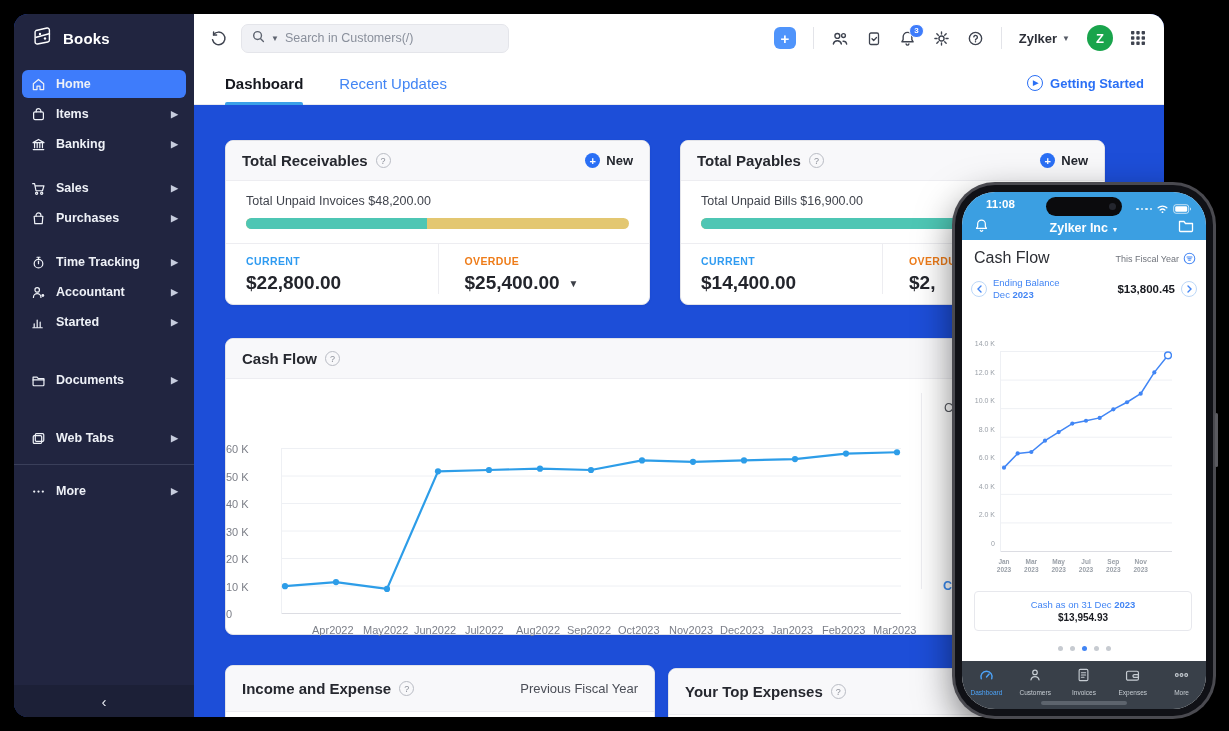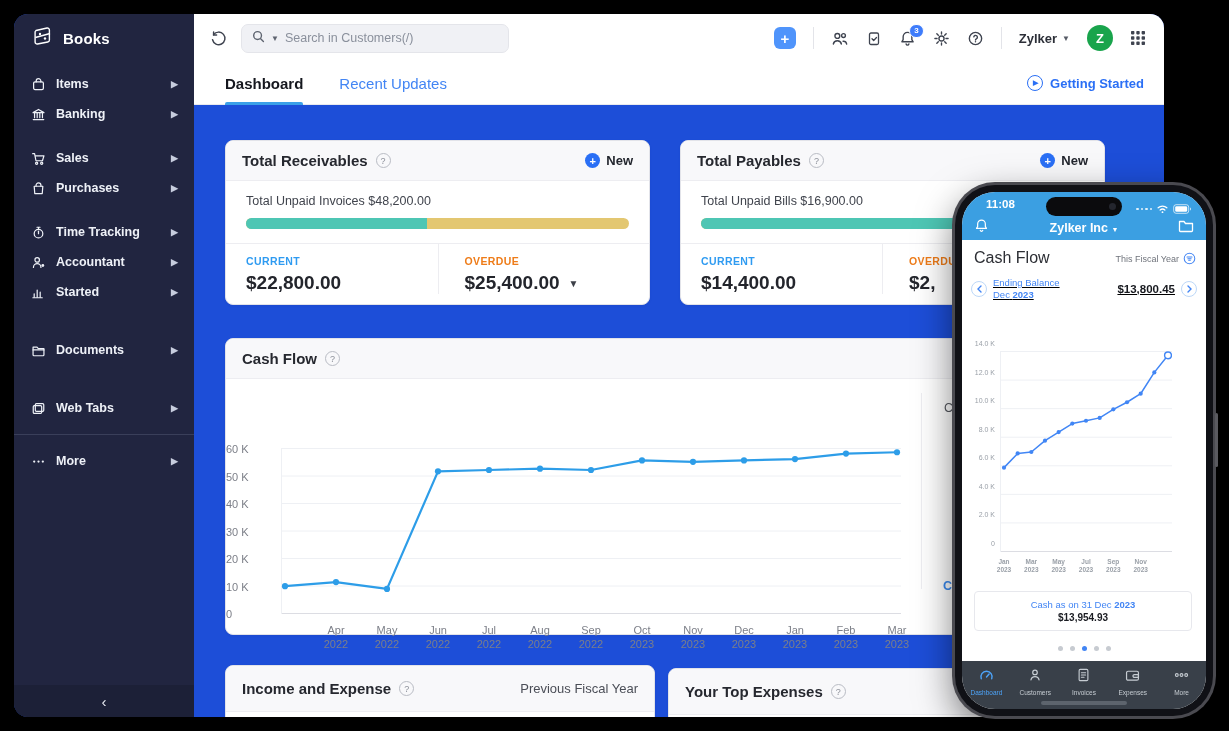--- a/index.html
+++ b/index.html
@@ -76,21 +76,21 @@
   #card-expenses   { left:654px; top:654px; width:437px; height:80px; }
   #card-income .card-head, #card-expenses .card-head { height:46px; }
   .head-filter { margin-left:auto; font-size:13px; color:#4b4e57; }
 
   
   .cf-body { position:relative; height:256px; }
   .cf-ylabels { position:absolute; left:0; top:69px; width:48px; height:166px; }
   .cf-ylabels div { position:absolute; width:100%; font-size:11px; color:#7c7f88; }
   .cf-svg { position:absolute; left:55px; top:69px; }
   .cf-xlabels { position:absolute; left:55px; top:245px; width:620px; height:30px; }
-  .cf-xlabels div { position:absolute; width:48px; display:flex; flex-direction:column; align-items:center; font-size:11px; color:#7c7f88; line-height:13.5px; }
+  .cf-xlabels div { position:absolute; width:48px; display:flex; flex-direction:row; align-items:center; font-size:11px; color:#7c7f88; line-height:13.5px; }
   .cf-vsep { position:absolute; left:695px; top:14px; height:196px; border-left:1px solid #ededf1; }
   .cf-clip-fiscal { position:absolute; left:718px; top:22px; font-size:12.5px; color:#55585f; }
   .cf-clip-link { position:absolute; left:717px; top:200px; font-size:12.5px; font-weight:700; color:#3a8af0; }
 
   
   .phone { position:absolute; left:955px; top:185px; width:258px; height:531px; background:#101116; border-radius:40px; box-shadow:0 0 0 3px #4a4a50, 0 14px 38px rgba(0,0,0,.55); z-index:10; }
   .ph-sidebtn { position:absolute; right:-5px; top:228px; width:3px; height:54px; background:#5a5a60; border-radius:2px; }
   .screen { position:absolute; inset:7px; border-radius:33px; background:#fff; overflow:hidden; }
   .ph-top { position:absolute; left:0; right:0; top:0; height:48px; background:#3b9fe2; }
   .ph-time { position:absolute; left:24px; top:6px; color:#fff; font-size:11.5px; font-weight:700; }
@@ -101,21 +101,21 @@
   .sigdots i { width:2.5px; height:2.5px; border-radius:50%; background:#fff; opacity:.85; }
   .ph-header { position:absolute; left:0; right:0; top:23px; height:25px; display:flex; align-items:center; padding:0 12px; }
   .ph-org { position:absolute; left:0; right:0; text-align:center; color:#fff; font-size:12.5px; font-weight:700; }
   .ph-org .caret { font-size:7px; }
   .ph-folder { margin-left:auto; }
 
   .ph-title-row { position:absolute; left:12px; right:10px; top:57px; display:flex; align-items:flex-start; }
   .ph-cf-title { font-size:16px; font-weight:500; color:#2c2e34; }
   .ph-period { margin-left:auto; display:flex; align-items:center; gap:4px; margin-top:3px; font-size:9px; color:#70747c; }
 
-  .ph-bal-row { position:absolute; left:9px; right:9px; top:85px; display:flex; align-items:center;text-decoration:underline; }
+  .ph-bal-row { position:absolute; left:9px; right:9px; top:85px; display:flex; align-items:center; }
   .chev-circle { width:16px; height:16px; border:1px solid #bdd8f8; border-radius:50%; display:flex; align-items:center; justify-content:center; flex:none; cursor:pointer; }
   .ph-bal-text { margin-left:6px; font-size:9.5px; color:#4285f4; line-height:11.5px; }
   .ph-bal-text b { font-weight:700; }
   .ph-bal-val { margin-left:auto; margin-right:6px; font-size:11.5px; font-weight:700; color:#17191f; }
 
   .ph-ylabels { position:absolute; left:4px; top:153px; width:29px; height:201px; }
   .ph-ylabels div { position:absolute; width:100%; text-align:right; font-size:7px; color:#9aa0a8; }
   .ph-svg { position:absolute; left:38px; top:159px; }
   .ph-xlabels { position:absolute; left:38px; top:366px; width:172px; height:20px; }
   .ph-xlabels div { position:absolute; width:30px; display:flex; flex-direction:column; align-items:center; font-size:6.5px; font-weight:700; color:#9aa0a8; line-height:8px; }
@@ -144,20 +144,28 @@
           <svg width="22" height="22" viewBox="0 0 22 22" fill="none" stroke="#fff" stroke-width="1.4">
             <path d="M4 5.5 L15 3 a2 2 0 0 1 2.4 2 V15 a2 2 0 0 1 -1.6 2 L5.5 19 a2 2 0 0 1 -2.4 -2 V7.5 a2 2 0 0 1 .9 -2 Z"></path>
             <path d="M3.4 12.5 L18 8.5"></path>
             <circle cx="8" cy="9" r="1.2" fill="#fff" stroke="none"></circle>
             <circle cx="13" cy="13.5" r="1.2" fill="#fff" stroke="none"></circle>
           </svg>
         </span>
         <span class="brand">Books</span>
       </div>
       <div class="nav" id="sidebar-nav">
+          <div class="nav-item active">
+            <span class="nv-icon">
+              <svg width="15" height="15" viewBox="0 0 16 16" fill="none" stroke="currentColor" stroke-width="1.3" stroke-linecap="round" stroke-linejoin="round">
+                <path d="M2.5 7.2 L8 2.6 L13.5 7.2 V13.4 H9.6 V9.8 H6.4 V13.4 H2.5 Z"></path>
+              </svg>
+            </span>
+            <span>Home</span>
+          </div>
           <div class="nav-item">
             <span class="nv-icon">
               <svg width="15" height="15" viewBox="0 0 16 16" fill="none" stroke="currentColor" stroke-width="1.3" stroke-linecap="round" stroke-linejoin="round">
                 <path d="M5.5 5.2 V4.3 a2.5 2.5 0 0 1 5 0 V5.2"></path>
                 <rect x="2.8" y="5.2" width="10.4" height="8.2" rx="1.5"></rect>
               </svg>
             </span>
             <span>Items</span>
             <span class="arrow">▶</span>
           </div>

